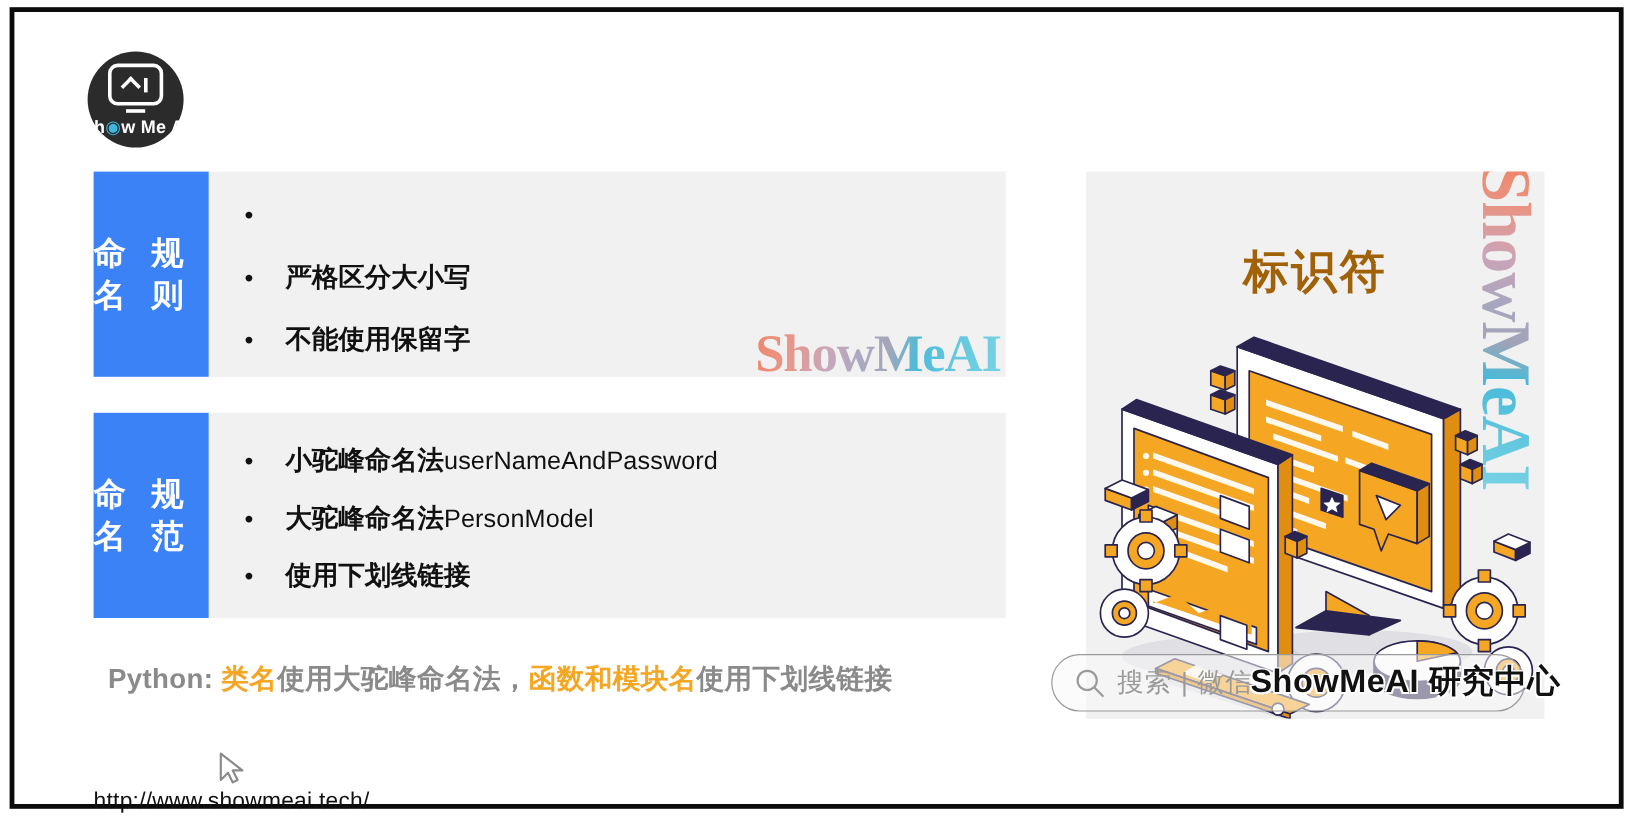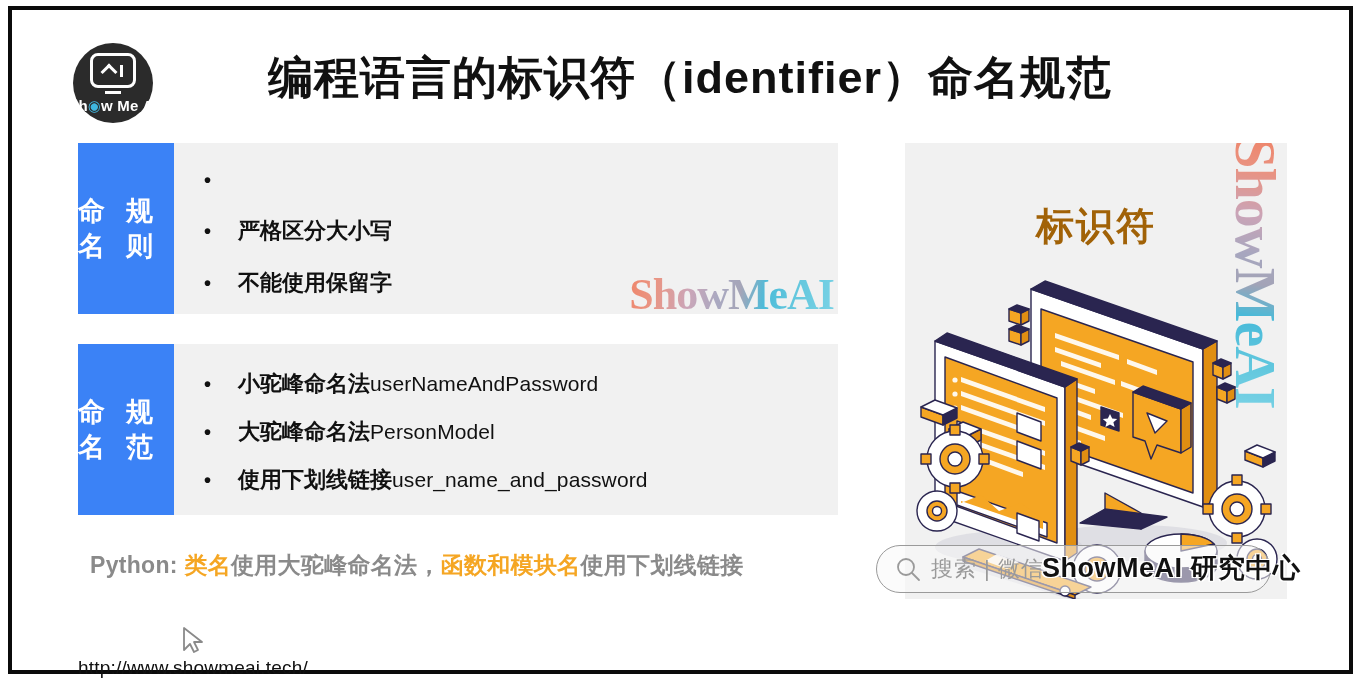--- a/index.html
+++ b/index.html
@@ -281,21 +281,20 @@
 
   <div id="brand-logo">
     <div class="robot">
       <span class="chev"></span>
       <span class="bar"></span>
     </div>
     <div class="neck"></div>
     <div class="logo-text"><span>Sh</span><span class="dot">◉</span><span>w Me AI</span></div>
   </div>
 
-  <div id="page-title">编程语言的标识符（identifier）命名规范</div>
 
   <div class="rule-block" id="block-rules">
     <div class="rule-tag">
       <span>命名</span>
       <span>规则</span>
     </div>
     <div class="rule-body">
       <div class="rule-item">
         <span class="dot">•</span>
       </div>
@@ -323,21 +322,20 @@
         <span class="mono">userNameAndPassword</span>
       </div>
       <div class="rule-item">
         <span class="dot">•</span>
         <span class="txt">大驼峰命名法 </span>
         <span class="mono">PersonModel</span>
       </div>
       <div class="rule-item">
         <span class="dot">•</span>
         <span class="txt">使用下划线链接 </span>
-        <span class="mono">user_name_and_password</span>
       </div>
     </div>
   </div>
 
   <div id="python-note"><span>Python: </span><span class="hl">类名</span><span>使用大驼峰命名法，</span><span class="hl">函数和模块名</span><span>使用下划线链接</span></div>
 
   <div id="footer-url">
     <svg class="cursor-icon" viewBox="0 0 26 30">
       <path d="M4 3 L4 25 L10 19 L14 27 L18 25 L14 17 L22 17 Z" fill="none" stroke="#8a8a8a" stroke-width="1.8" stroke-linejoin="round"></path>
     </svg>

